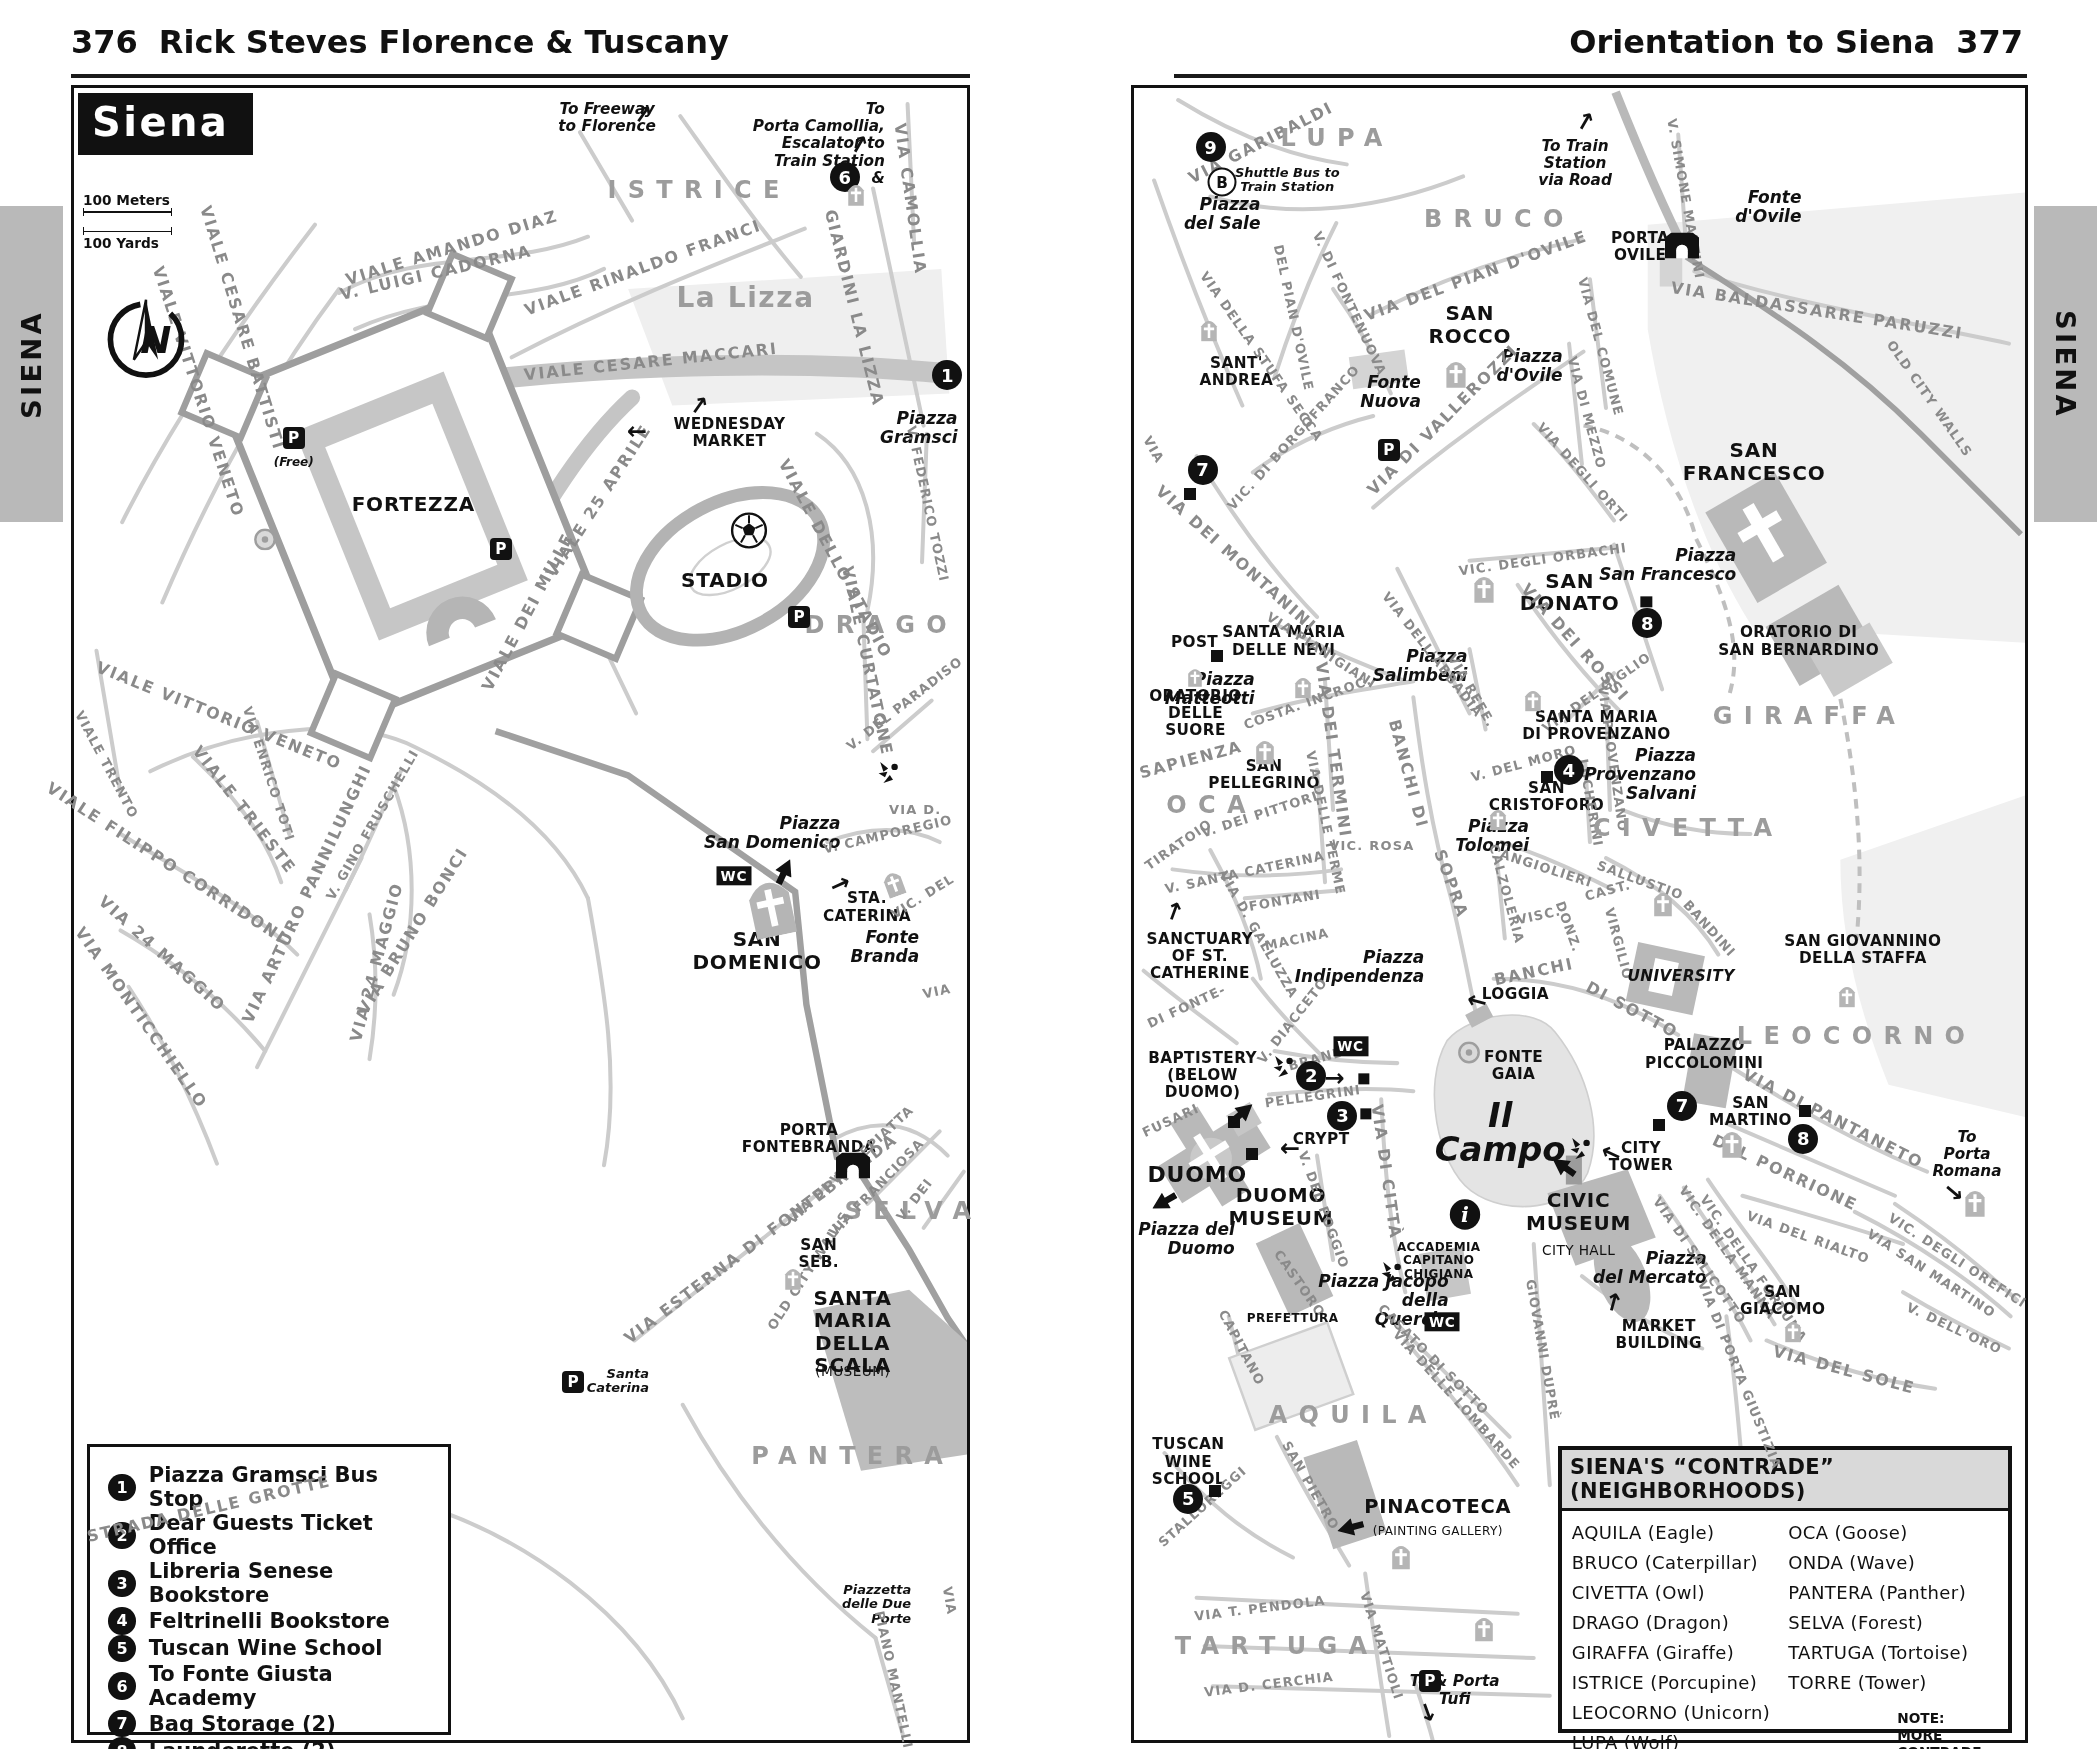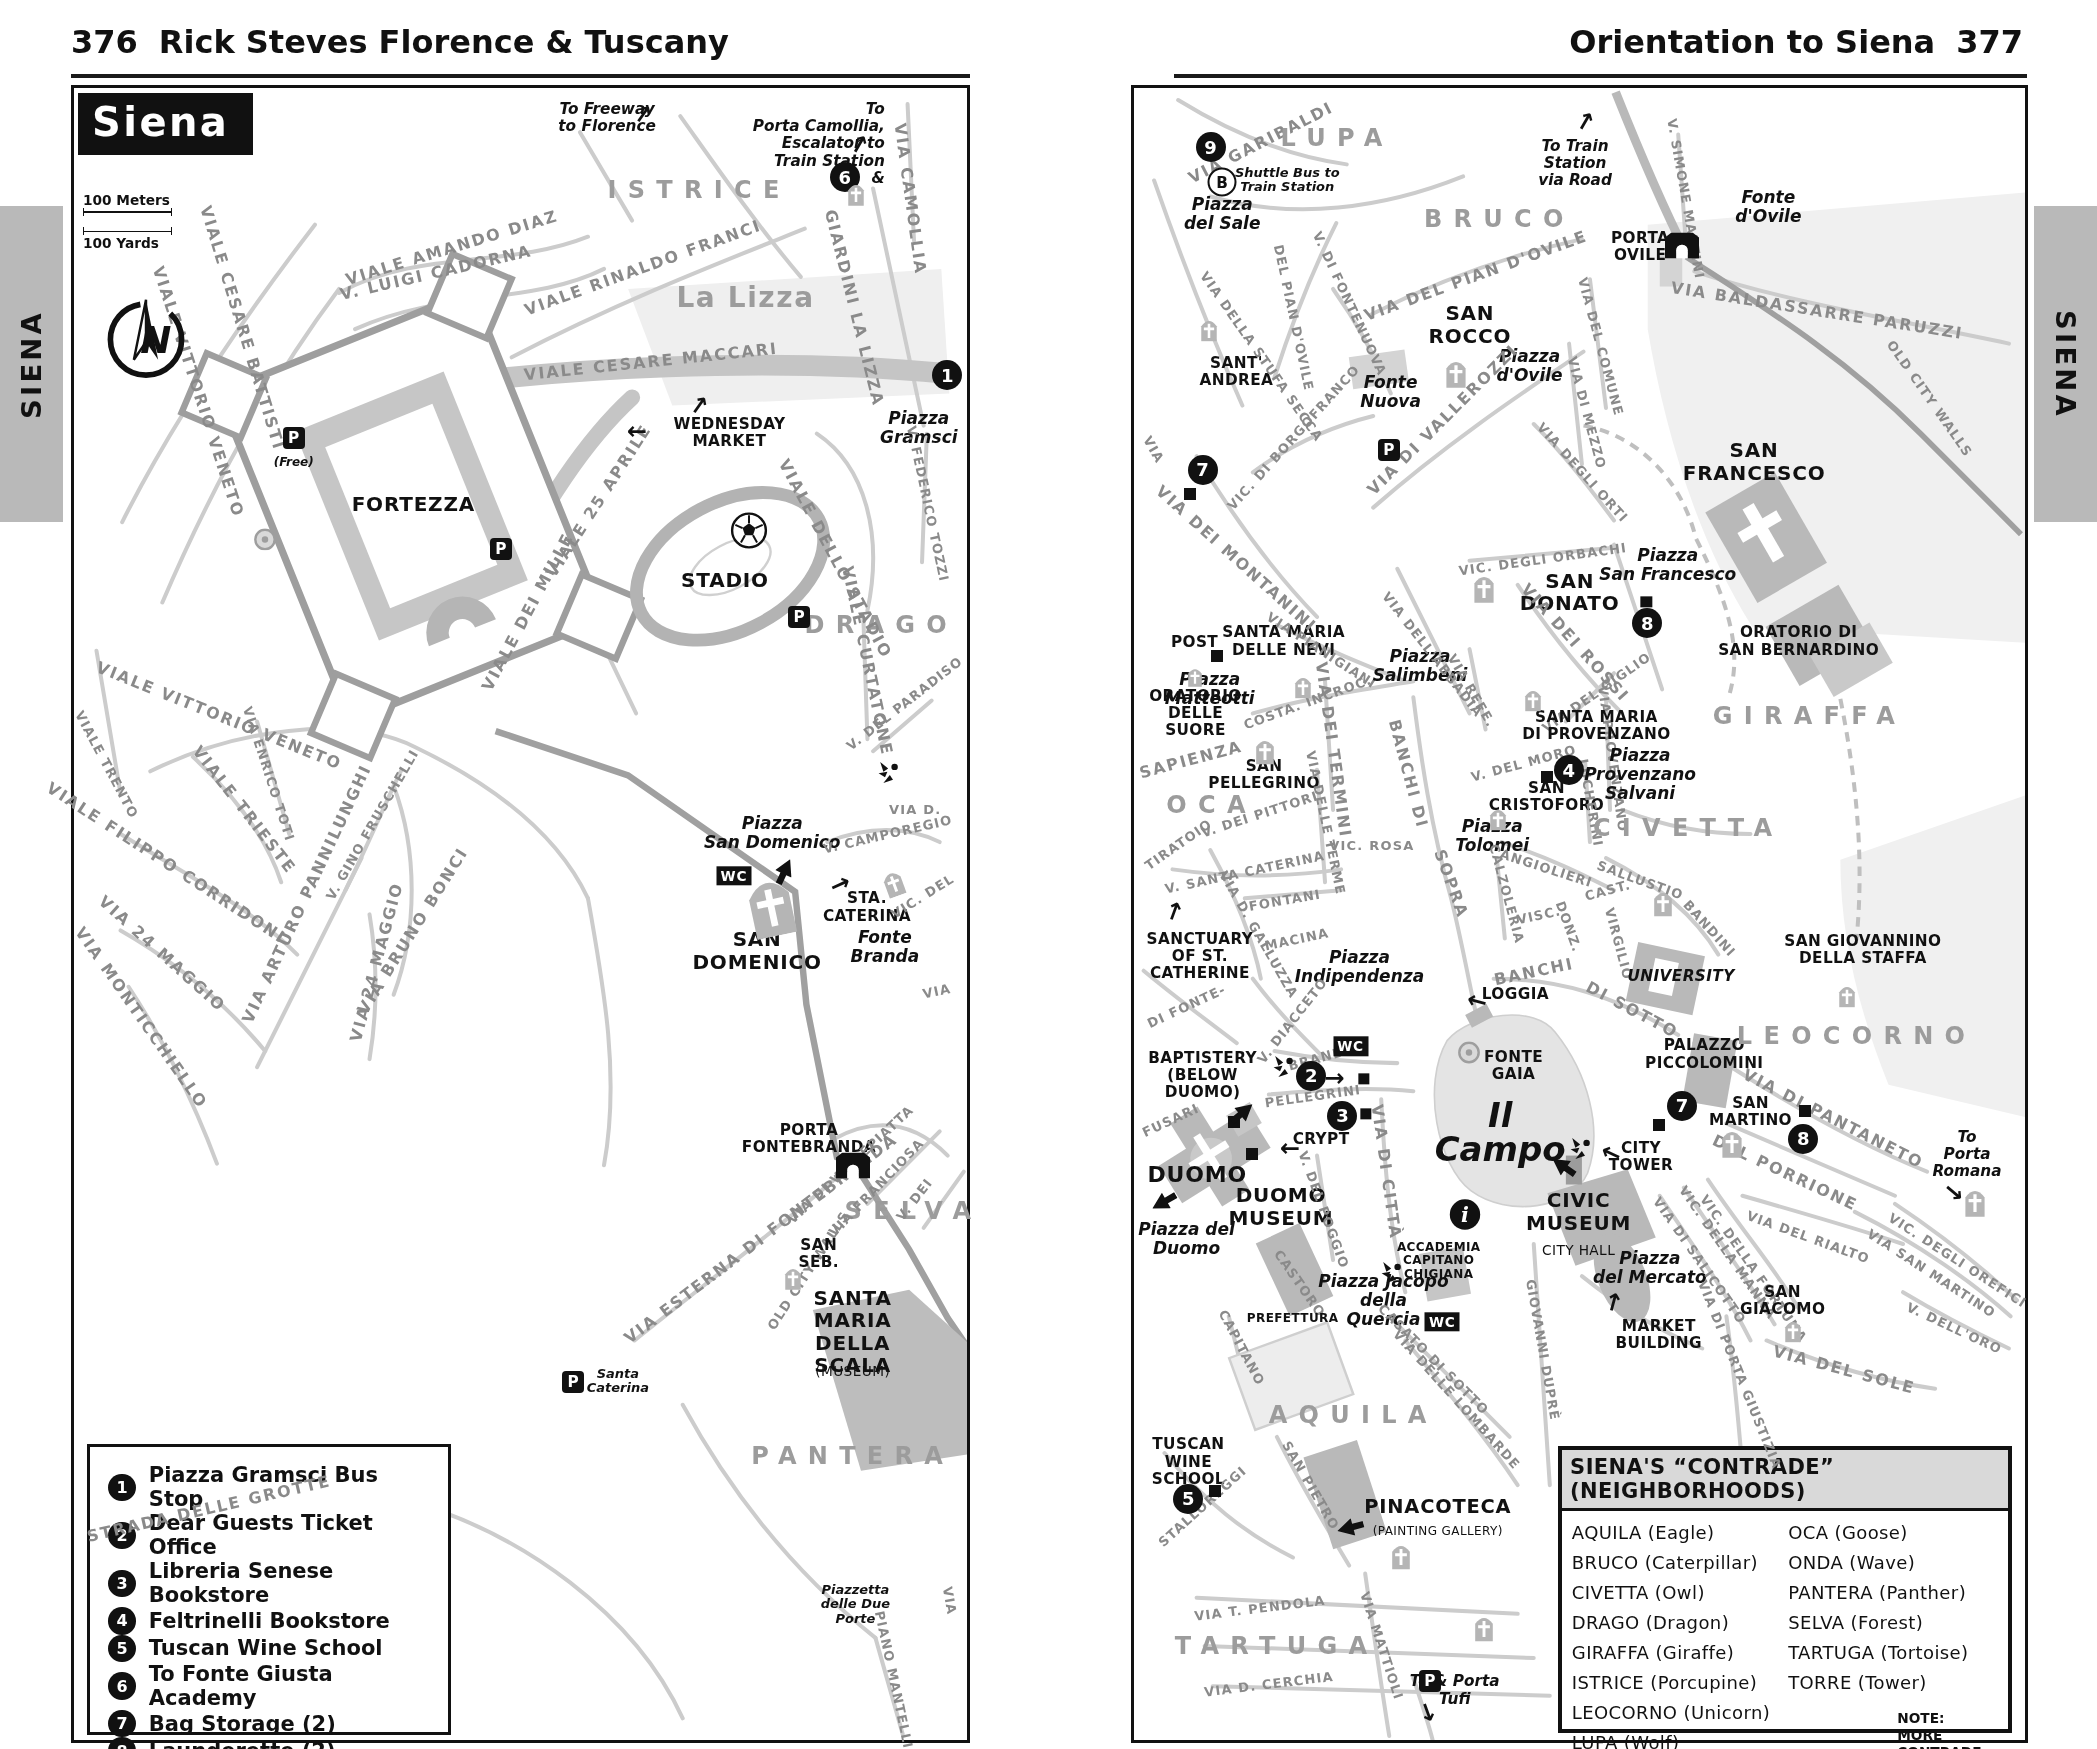--- a/index.html
+++ b/index.html
@@ -22,21 +22,21 @@
   #tab-left span{transform:rotate(-90deg);}
   #tab-right span{transform:rotate(90deg);}
   .map{position:absolute;top:85px;height:1658px;border:3.2px solid #111;background:#fff;box-sizing:border-box;}
   #map-left{left:71px;width:899px;}
   #map-right{left:1131px;width:897px;}
   .map svg.bg{position:absolute;left:0;top:0;width:100%;height:100%;}
   .lbl{position:absolute;transform:translate(-50%,-50%);white-space:pre-line;text-align:center;line-height:1.12;pointer-events:none;}
   .s-st {color:#8a8a8a;font-weight:bold;font-size:16px;letter-spacing:2px;white-space:nowrap;}
   .s-st2{color:#8a8a8a;font-weight:bold;font-size:13px;letter-spacing:1.2px;white-space:nowrap;}
   .s-con{color:#9c9c9c;font-weight:bold;font-size:24px;letter-spacing:11.3px;white-space:nowrap;}
-  .s-pz {color:#111;font-weight:bold;font-style:italic;font-size:17px;}
+  .s-pz {color:#111;font-weight:bold;font-style:italic;font-size:17px;text-align:right;}
   .s-si {color:#111;font-weight:bold;font-size:20px;letter-spacing:0.8px;}
   .s-si2{color:#111;font-weight:bold;font-size:15.3px;letter-spacing:0.4px;}
   .s-mus{color:#111;font-size:13.7px;letter-spacing:0.4px;}
   .s-dir{color:#111;font-weight:bold;font-style:italic;font-size:15.3px;}
   .s-lz {color:#9c9c9c;font-weight:bold;font-size:28px;letter-spacing:1.6px;}
   .s-campo{color:#111;font-weight:bold;font-style:italic;font-size:34px;line-height:1;}
   .icon{position:absolute;transform:translate(-50%,-50%);}
   .marker{width:30px;height:30px;background:#111;border-radius:50%;color:#fff;font-weight:bold;
           font-size:18px;display:flex;align-items:center;justify-content:center;}
   .markerb{width:25px;height:25px;background:#fff;border:2.8px solid #111;border-radius:50%;color:#111;

